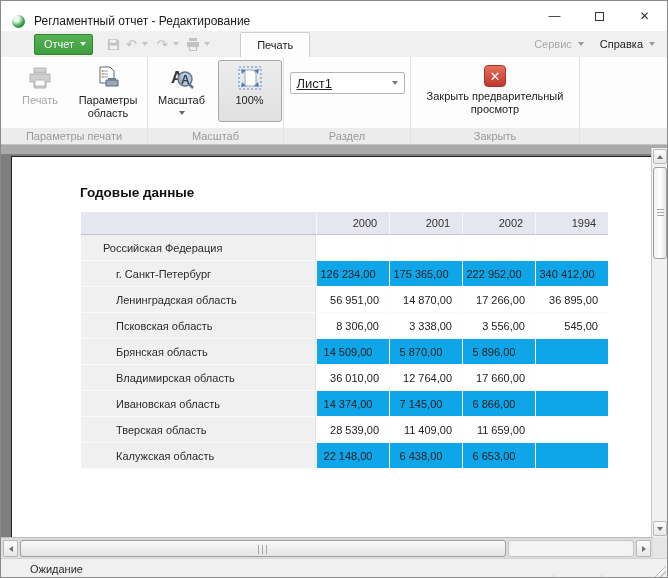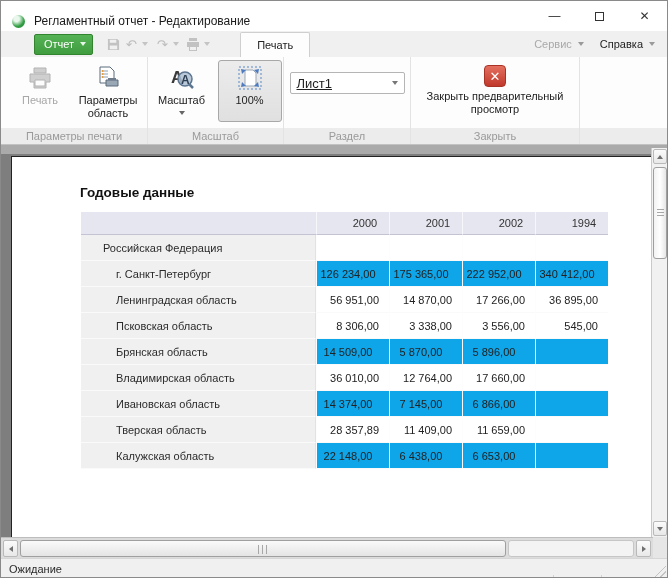--- a/index.html
+++ b/index.html
@@ -85,21 +85,21 @@
   .h-thumb { position:absolute; left:19px; top:2px; width:486px; height:17px; background:linear-gradient(#fafafa,#e4e4e4);
              border:1px solid #9f9f9f; border-radius:3px; }
   .h-grip { position:absolute; top:4px; left:50%; margin-left:-5px; width:10px; height:9px;
             background:repeating-linear-gradient(90deg,#a7a7a7 0 1px, transparent 1px 4px); }
   .h-track-gap { position:absolute; left:507px; top:2px; width:126px; height:17px; background:#f3f3f3; border:1px solid #c6c6c6; border-radius:3px; }
   .sb-corner { position:absolute; left:652px; top:536px; width:16px; height:21px; background:#e6e6e6; }
 
   
   .statusbar { position:absolute; left:0; top:557px; width:100%; height:21px; background:#f0f0f0; border-top:1px solid #d6d6d6;
                display:flex; align-items:center; }
-  .status-text { padding-left:8px; color:#2b2b2b; font-size:11px; }
+  .status-text { padding-left:8px; color:#2b2b2b; font-size:11px;margin-left:21px; }
   .status-right { position:absolute; right:14px; top:12px; height:100%; display:flex; align-items:center; }
   .key { padding:0 11px; font-size:11px; color:#bcbcbc; }
   .key.on { color:#1c1c1c; }
   .key-div { width:1px; height:12px; background:#d2d2d2; }
   .resize-grip { position:absolute; right:1px; bottom:1px; width:12px; height:12px;
                  background:linear-gradient(315deg, #c4c4c4 0 1px, transparent 1px 4px, #c4c4c4 4px 5px, transparent 5px 8px, #c4c4c4 8px 9px, transparent 9px); }
 
   svg { display:block; }
 </style>
 </head>
@@ -301,21 +301,21 @@
             </tr>
             <tr>
               <td class="lbl ind2">Ивановская область</td>
               <td class="val stripe">14 374,00</td>
               <td class="val stripe">7 145,00</td>
               <td class="val stripe">6 866,00</td>
               <td class="val stripe"></td>
             </tr>
             <tr>
               <td class="lbl ind2">Тверская область</td>
-              <td class="val">28 357,89</td>
+              <td class="val">28 539,00</td>
               <td class="val">11 409,00</td>
               <td class="val">11 659,00</td>
               <td class="val"></td>
             </tr>
             <tr>
               <td class="lbl ind2">Калужская область</td>
               <td class="val stripe">22 148,00</td>
               <td class="val stripe">6 438,00</td>
               <td class="val stripe">6 653,00</td>
               <td class="val stripe"></td>

